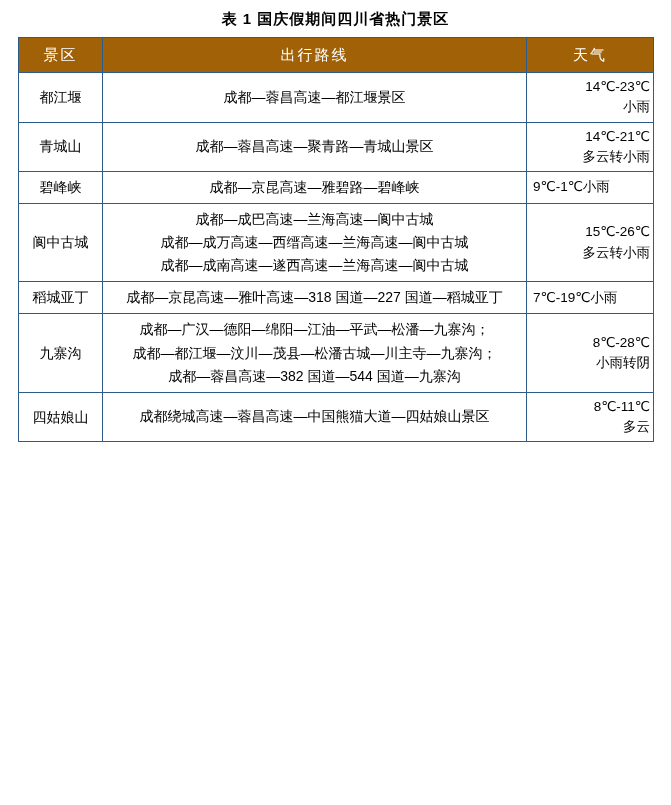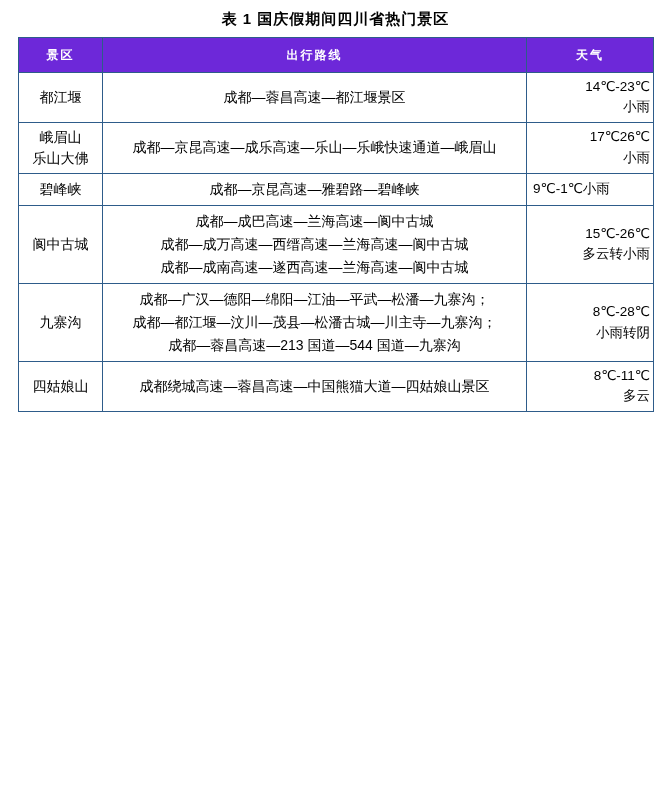--- a/index.html
+++ b/index.html
@@ -32,24 +32,24 @@
     border-collapse: collapse;
     width: 635px;
     table-layout: fixed;
   }
   table.data th, table.data td {
     border: 1px solid #2e5c8a;
     vertical-align: middle;
     padding: 4px 3px;
   }
   table.data thead th {
-    background: #6d28d9;
+    background: #a16207;
     color: #ffffff;
-    font-weight: bold;
-    font-size: 12px;
+    font-weight: normal;
+    font-size: 15px;
     text-align: center;
     letter-spacing: 2px;
     height: 26px;
     font-family: "Liberation Sans", "DejaVu Sans", sans-serif;
   }
   col.c-spot { width: 84px; }
   col.c-route { width: 424px; }
   col.c-weather { width: 127px; }
 
   td.spot {
@@ -105,29 +105,28 @@
           <td class="route">
             <span class="route-line">成都—蓉昌高速—都江堰景区</span>
           </td>
           <td class="weather">
             <span class="wline">14℃-23℃</span>
             <span class="wline">小雨</span>
           </td>
         </tr>
         <tr>
           <td class="spot">
-            <span class="route-line">峨眉山</span>
-            <span class="route-line">乐山大佛</span>
+            <span class="route-line">青城山</span>
           </td>
           <td class="route">
-            <span class="route-line">成都—京昆高速—成乐高速—乐山—乐峨快速通道—峨眉山</span>
+            <span class="route-line">成都—蓉昌高速—聚青路—青城山景区</span>
           </td>
           <td class="weather">
-            <span class="wline">17℃26℃</span>
-            <span class="wline">小雨</span>
+            <span class="wline">14℃-21℃</span>
+            <span class="wline">多云转小雨</span>
           </td>
         </tr>
         <tr>
           <td class="spot">
             <span class="route-line">碧峰峡</span>
           </td>
           <td class="route">
             <span class="route-line">成都—京昆高速—雅碧路—碧峰峡</span>
           </td>
           <td class="weather left">
@@ -143,26 +142,37 @@
             <span class="route-line">成都—成万高速—西缙高速—兰海高速—阆中古城</span>
             <span class="route-line">成都—成南高速—遂西高速—兰海高速—阆中古城</span>
           </td>
           <td class="weather">
             <span class="wline">15℃-26℃</span>
             <span class="wline">多云转小雨</span>
           </td>
         </tr>
         <tr>
           <td class="spot">
+            <span class="route-line">稻城亚丁</span>
+          </td>
+          <td class="route">
+            <span class="route-line">成都—京昆高速—雅叶高速—318 国道—227 国道—稻城亚丁</span>
+          </td>
+          <td class="weather left">
+            <span class="wline">7℃-19℃小雨</span>
+          </td>
+        </tr>
+        <tr>
+          <td class="spot">
             <span class="route-line">九寨沟</span>
           </td>
           <td class="route">
             <span class="route-line">成都—广汉—德阳—绵阳—江油—平武—松潘—九寨沟；</span>
             <span class="route-line">成都—都江堰—汶川—茂县—松潘古城—川主寺—九寨沟；</span>
-            <span class="route-line">成都—蓉昌高速—213 国道—544 国道—九寨沟</span>
+            <span class="route-line">成都—蓉昌高速—382 国道—544 国道—九寨沟</span>
           </td>
           <td class="weather">
             <span class="wline">8℃-28℃</span>
             <span class="wline">小雨转阴</span>
           </td>
         </tr>
         <tr>
           <td class="spot">
             <span class="route-line">四姑娘山</span>
           </td>

